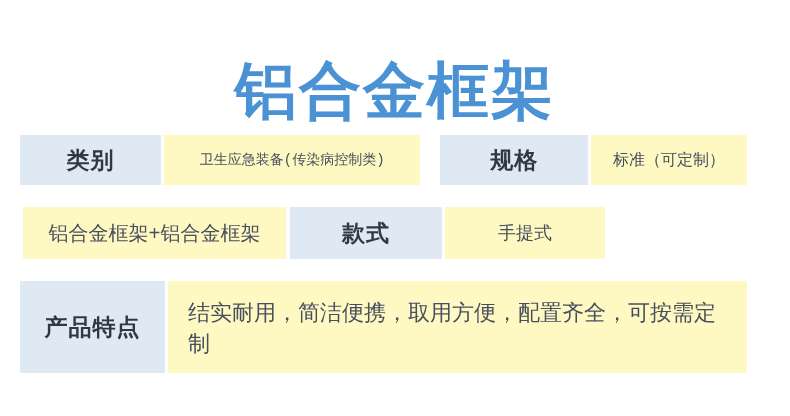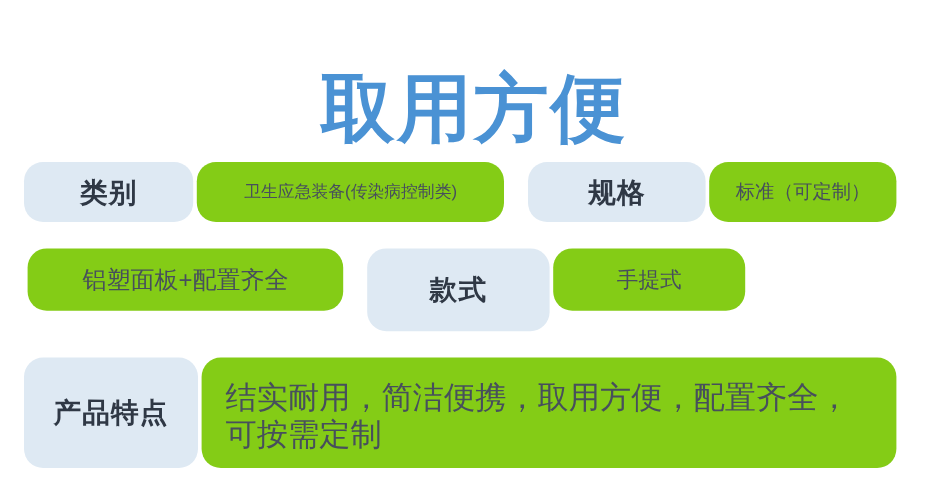--- a/index.html
+++ b/index.html
@@ -53,98 +53,97 @@
     margin-bottom: 22px;
   }
   .spec-row.row-features {
     margin-bottom: 0;
   }
 
   .cell {
     box-sizing: border-box;
     display: flex;
     align-items: center;
-    border-radius: 16px;
   }
 
   .cell-label {
     background: #dee9f3;
     justify-content: center;
     color: #2f3845;
     font-weight: bold;
     font-size: 23px;
     letter-spacing: 1px;
     font-family: "DejaVu Sans", "Liberation Sans", sans-serif;
   }
 
   .cell-value {
-    background: #84cc16;
+    background: #fef9c3;
     color: #474f5c;
-    font-family: Liberation Sans, sans-serif;
+    font-family: Liberation Mono, monospace;
   }
 
   
   .row-1 .cell-label-1 { width: 145px; height: 50px; }
   .row-1 .cell-value-1 {
     width: 263px; height: 50px; margin-left: 3px;
     justify-content: center; font-size: 14px;
   }
   .row-1 .cell-label-2 { width: 152px; height: 50px; margin-left: 20px; }
   .row-1 .cell-value-2 {
     width: 160px; height: 50px; margin-left: 3px;
     justify-content: center; font-size: 16px;
   }
 
   
   .row-2 .cell-label-1 { width: 145px; height: 52px; }
   .row-2 .cell-value-1 {
     width: 263px; height: 52px; margin-left: 3px;
     justify-content: center; font-size: 20px;
   }
-  .row-2 .cell-label-2 { width: 152px; height: 69px; margin-left: 20px; }
+  .row-2 .cell-label-2 { width: 152px; height: 52px; margin-left: 4px; }
   .row-2 .cell-value-2 {
     width: 160px; height: 52px; margin-left: 3px;
     justify-content: center; font-size: 18px;
   }
 
   
   .row-features .cell-label-1 { width: 145px; height: 92px; }
   .row-features .cell-value-1 {
     width: 579px; height: 92px; margin-left: 3px;
     justify-content: flex-start;
     align-items: flex-start;
     padding: 18px 0 0 20px;
-    font-size: 26px;
+    font-size: 22px;
     line-height: 31px;
   }
   .features-text {
     display: block;
     max-width: 540px;
   }
 </style>
 </head>
 <body>
 
 <div class="page">
 
   <div class="title-block">
-    <h1 class="page-title">取用方便</h1>
+    <h1 class="page-title">铝合金框架</h1>
   </div>
 
   <div class="spec-table">
 
     <div class="spec-row row-1">
       <div class="cell cell-label cell-label-1">类别</div>
       <div class="cell cell-value cell-value-1">卫生应急装备(传染病控制类)</div>
       <div class="cell cell-label cell-label-2">规格</div>
       <div class="cell cell-value cell-value-2">标准（可定制）</div>
     </div>
 
     <div class="spec-row row-2">
-      <div class="cell cell-value cell-value-1">铝塑面板+配置齐全</div>
+      <div class="cell cell-value cell-value-1">铝合金框架+铝合金框架</div>
       <div class="cell cell-label cell-label-2">款式</div>
       <div class="cell cell-value cell-value-2">手提式</div>
     </div>
 
     <div class="spec-row row-features">
       <div class="cell cell-label cell-label-1">产品特点</div>
       <div class="cell cell-value cell-value-1">
         <span class="features-text">结实耐用，简洁便携，取用方便，配置齐全，可按需定制</span>
       </div>
     </div>

